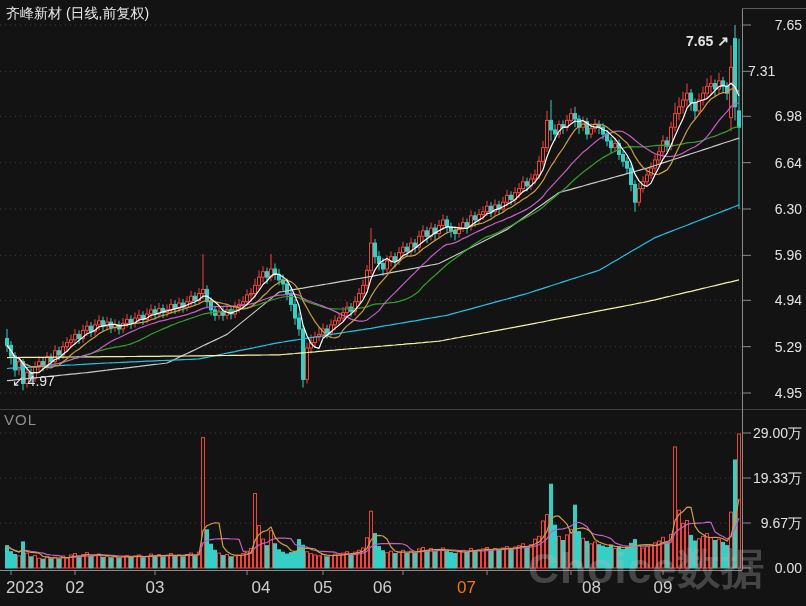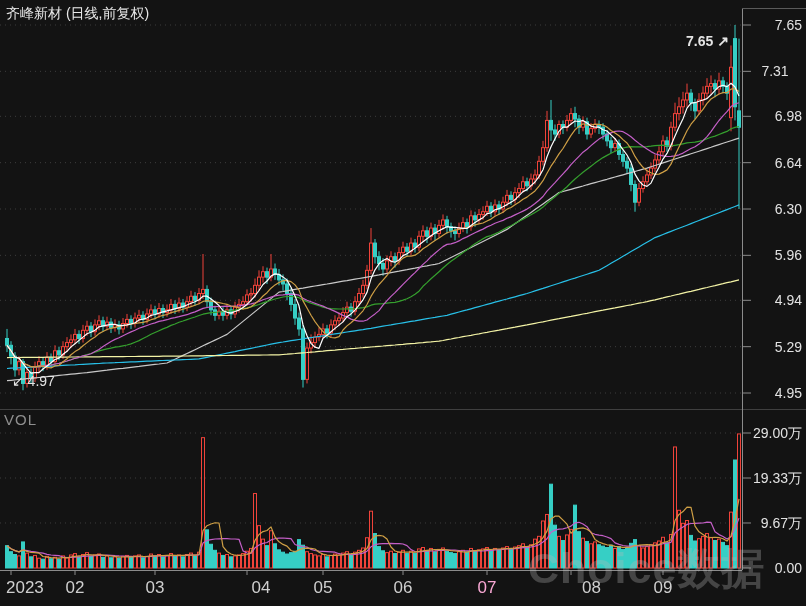--- a/index.html
+++ b/index.html
@@ -621,39 +621,39 @@
       <line x1="663" y1="570" x2="663" y2="575" stroke="#8b8b8b" stroke-width="1"></line>
     </svg>
 
   <div class="lbl" id="title">齐峰新材 (日线,前复权)</div>
   <div class="lbl" id="high-ann">7.65 ↗</div>
   <div class="lbl" id="low-ann">↙ 4.97</div>
   <div class="lbl" id="vol-label">VOL</div>
   <div class="lbl" id="watermark">Choice数据</div>
   <div id="yticks">
       <div style="position: absolute; left: 748px; width: 54px; top: 17px; text-align: right; font-size: 14px; color: rgb(226, 226, 226);">7.65</div>
-      <div style="position: absolute; left: 748px; width: 54px; top: 63.3407px; text-align: center; font-size: 14px; color: rgb(226, 226, 226);">7.31</div>
+      <div style="position: absolute; left: 748px; width: 54px; top: 63.3407px; text-align: left; font-size: 14px; color: rgb(226, 226, 226);">7.31</div>
       <div style="position: absolute; left: 748px; width: 54px; top: 108.319px; text-align: right; font-size: 14px; color: rgb(226, 226, 226);">6.98</div>
       <div style="position: absolute; left: 748px; width: 54px; top: 154.659px; text-align: right; font-size: 14px; color: rgb(226, 226, 226);">6.64</div>
       <div style="position: absolute; left: 748px; width: 54px; top: 201px; text-align: right; font-size: 14px; color: rgb(226, 226, 226);">6.30</div>
       <div style="position: absolute; left: 748px; width: 54px; top: 247.341px; text-align: right; font-size: 14px; color: rgb(226, 226, 226);">5.96</div>
       <div style="position: absolute; left: 748px; width: 54px; top: 292.319px; text-align: right; font-size: 14px; color: rgb(226, 226, 226);">4.94</div>
       <div style="position: absolute; left: 748px; width: 54px; top: 338.659px; text-align: right; font-size: 14px; color: rgb(226, 226, 226);">5.29</div>
       <div style="position: absolute; left: 748px; width: 54px; top: 385px; text-align: right; font-size: 14px; color: rgb(226, 226, 226);">4.95</div>
     </div>
   <div id="vticks">
       <div style="position: absolute; left: 748px; width: 54px; top: 425px; text-align: right; font-size: 14px; color: rgb(226, 226, 226);">29.00万</div>
       <div style="position: absolute; left: 748px; width: 54px; top: 470.016px; text-align: right; font-size: 14px; color: rgb(226, 226, 226);">19.33万</div>
       <div style="position: absolute; left: 748px; width: 54px; top: 514.984px; text-align: right; font-size: 14px; color: rgb(226, 226, 226);">9.67万</div>
       <div style="position: absolute; left: 748px; width: 54px; top: 560px; text-align: right; font-size: 14px; color: rgb(226, 226, 226);">0.00</div>
     </div>
   <div id="xticks">
       <div style="position: absolute; left: 6px; width: 60px; top: 578px; text-align: left; font-size: 17px; color: rgb(207, 207, 207);">2023</div>
       <div style="position: absolute; left: 45px; width: 60px; top: 578px; text-align: center; font-size: 17px; color: rgb(207, 207, 207);">02</div>
       <div style="position: absolute; left: 125px; width: 60px; top: 578px; text-align: center; font-size: 17px; color: rgb(207, 207, 207);">03</div>
       <div style="position: absolute; left: 231px; width: 60px; top: 578px; text-align: center; font-size: 17px; color: rgb(207, 207, 207);">04</div>
       <div style="position: absolute; left: 293px; width: 60px; top: 578px; text-align: center; font-size: 17px; color: rgb(207, 207, 207);">05</div>
-      <div style="position: absolute; left: 373px; width: 60px; top: 578px; text-align: center; font-size: 17px; color: rgb(207, 207, 207);">06</div>
-      <div style="position: absolute; left: 457px; width: 60px; top: 578px; text-align: center; font-size: 17px; color: #f9a8d4;">07</div>
+      <div style="position: absolute; left: 373px; width: 60px; top: 578px; font-size: 17px; color: rgb(207, 207, 207);">06</div>
+      <div style="position: absolute; left: 457px; width: 60px; top: 578px; text-align: left; font-size: 17px; color: #f97316;">07</div>
       <div style="position: absolute; left: 541px; width: 60px; top: 578px; text-align: right; font-size: 17px; color: rgb(207, 207, 207);">08</div>
       <div style="position: absolute; left: 633px; width: 60px; top: 578px; text-align: center; font-size: 17px; color: rgb(207, 207, 207);">09</div>
     </div>
 </div>
 
 </body></html>

